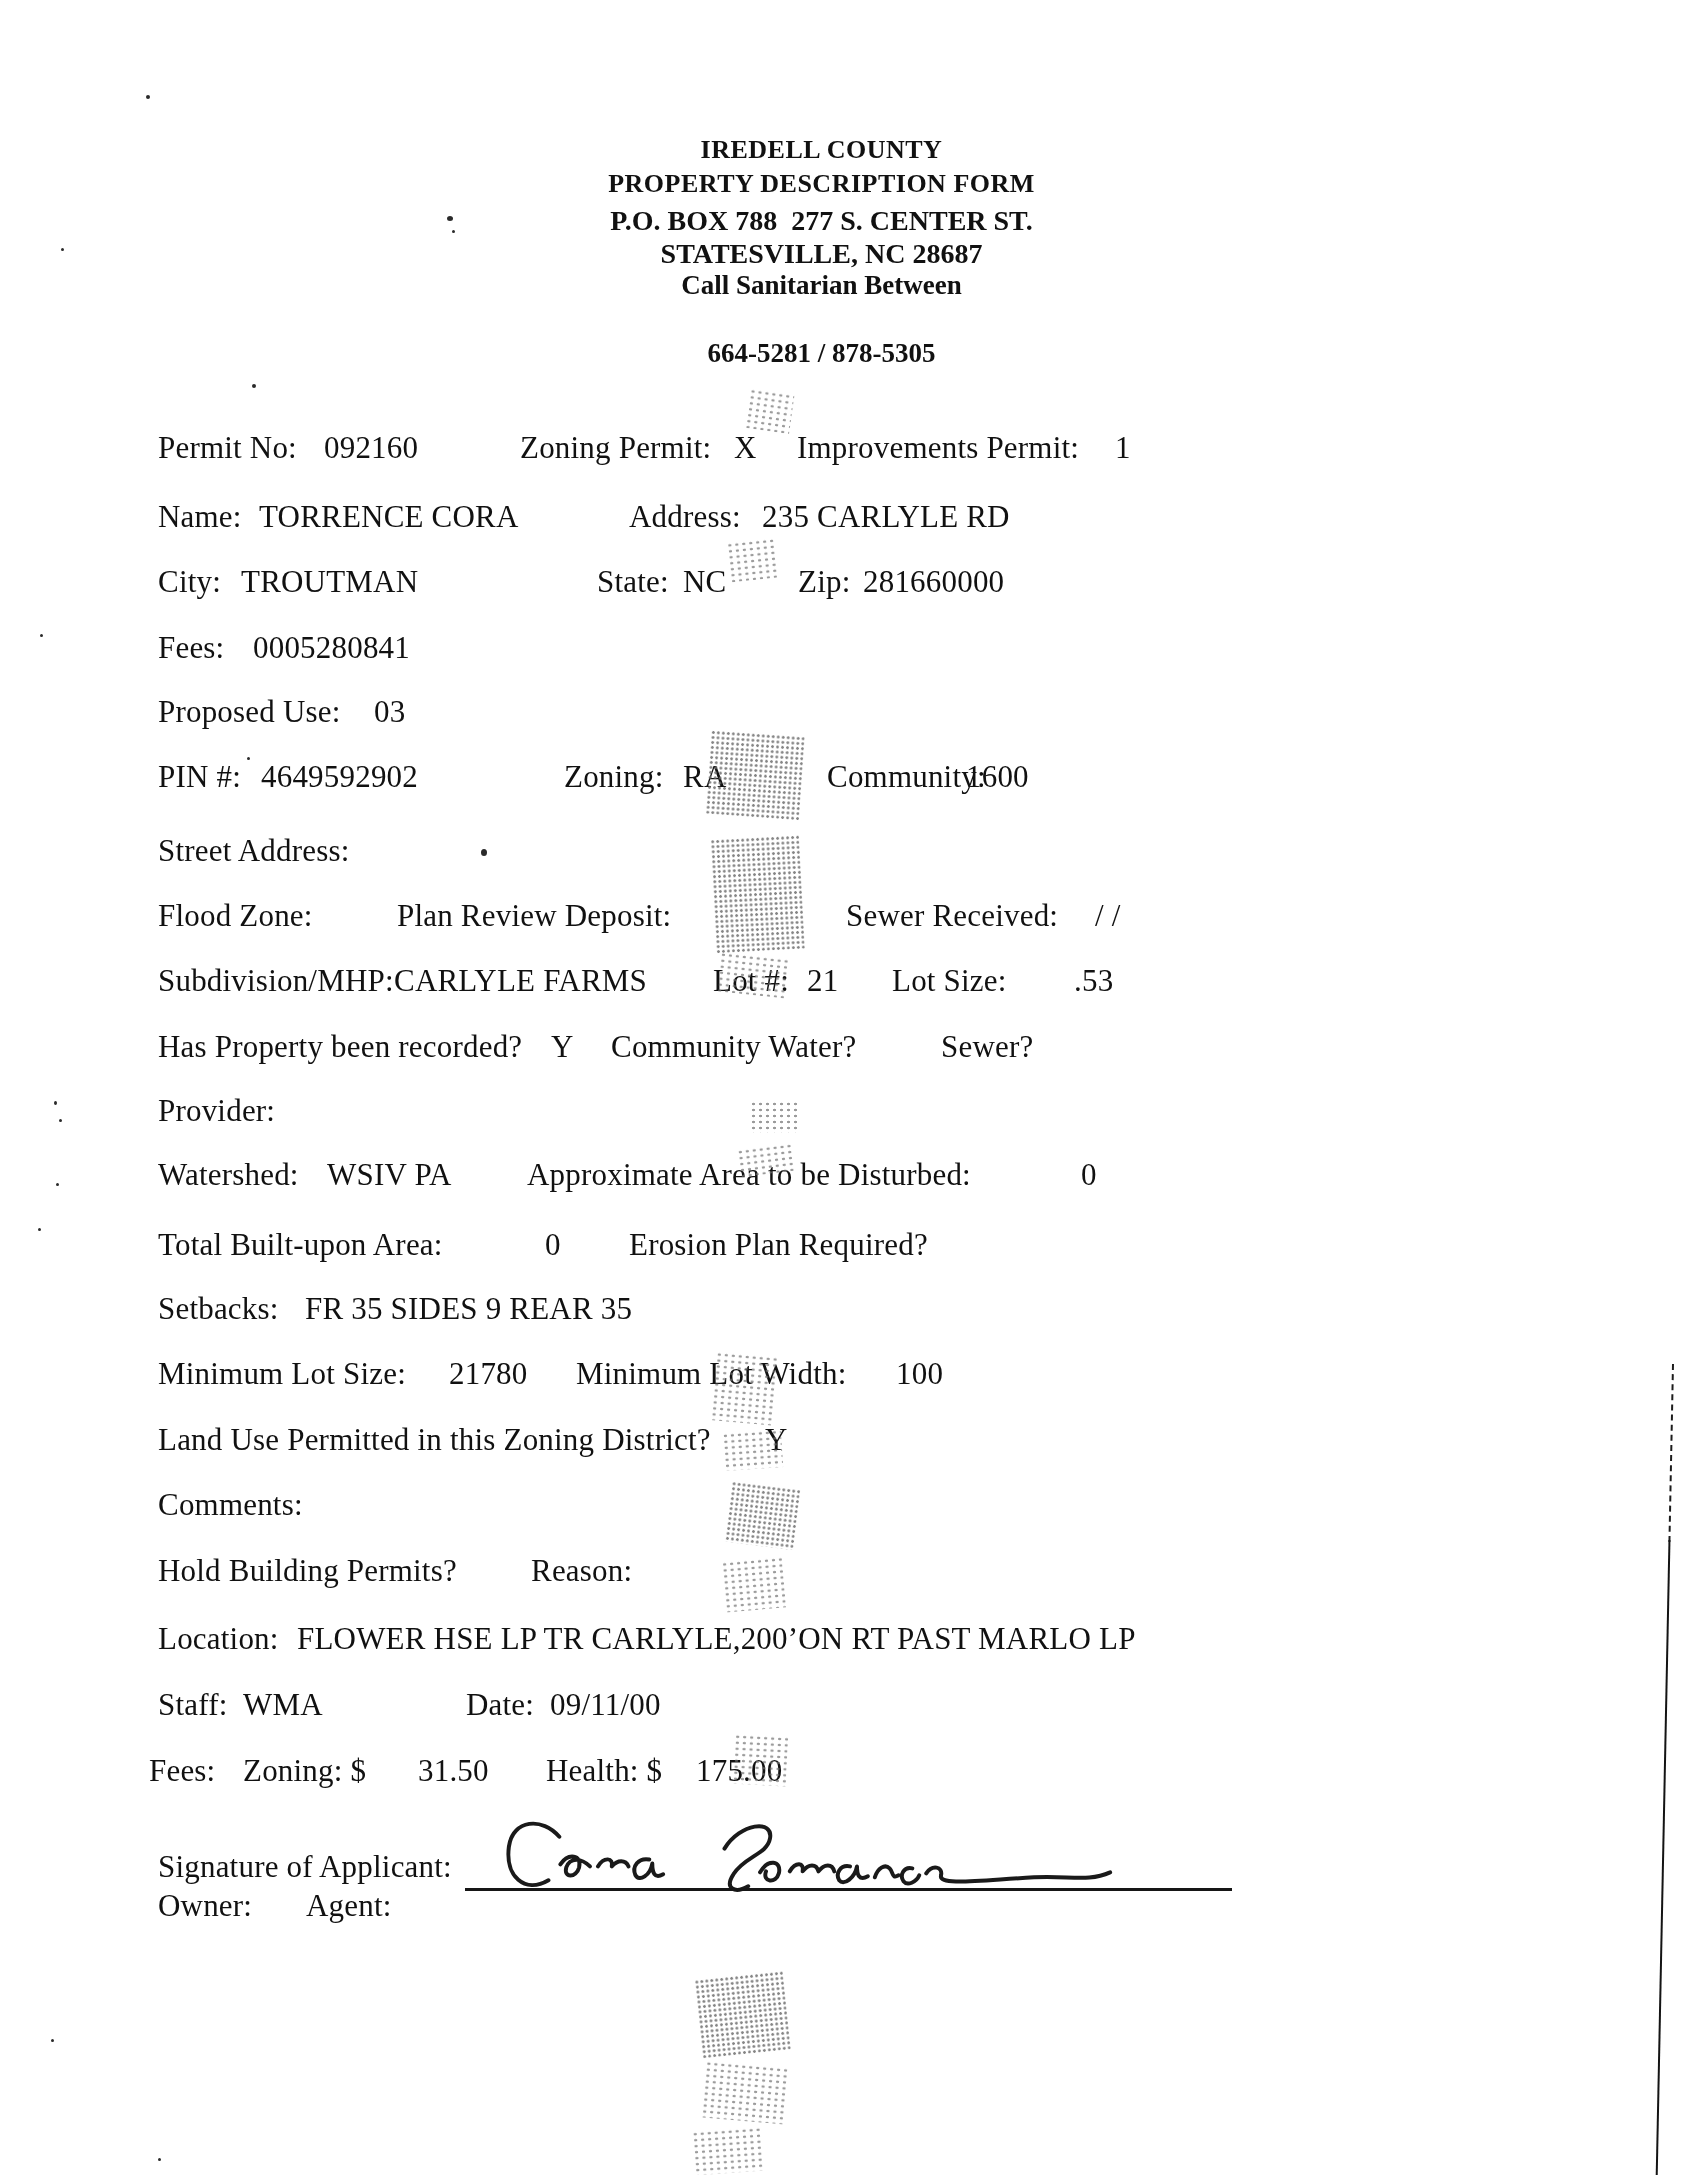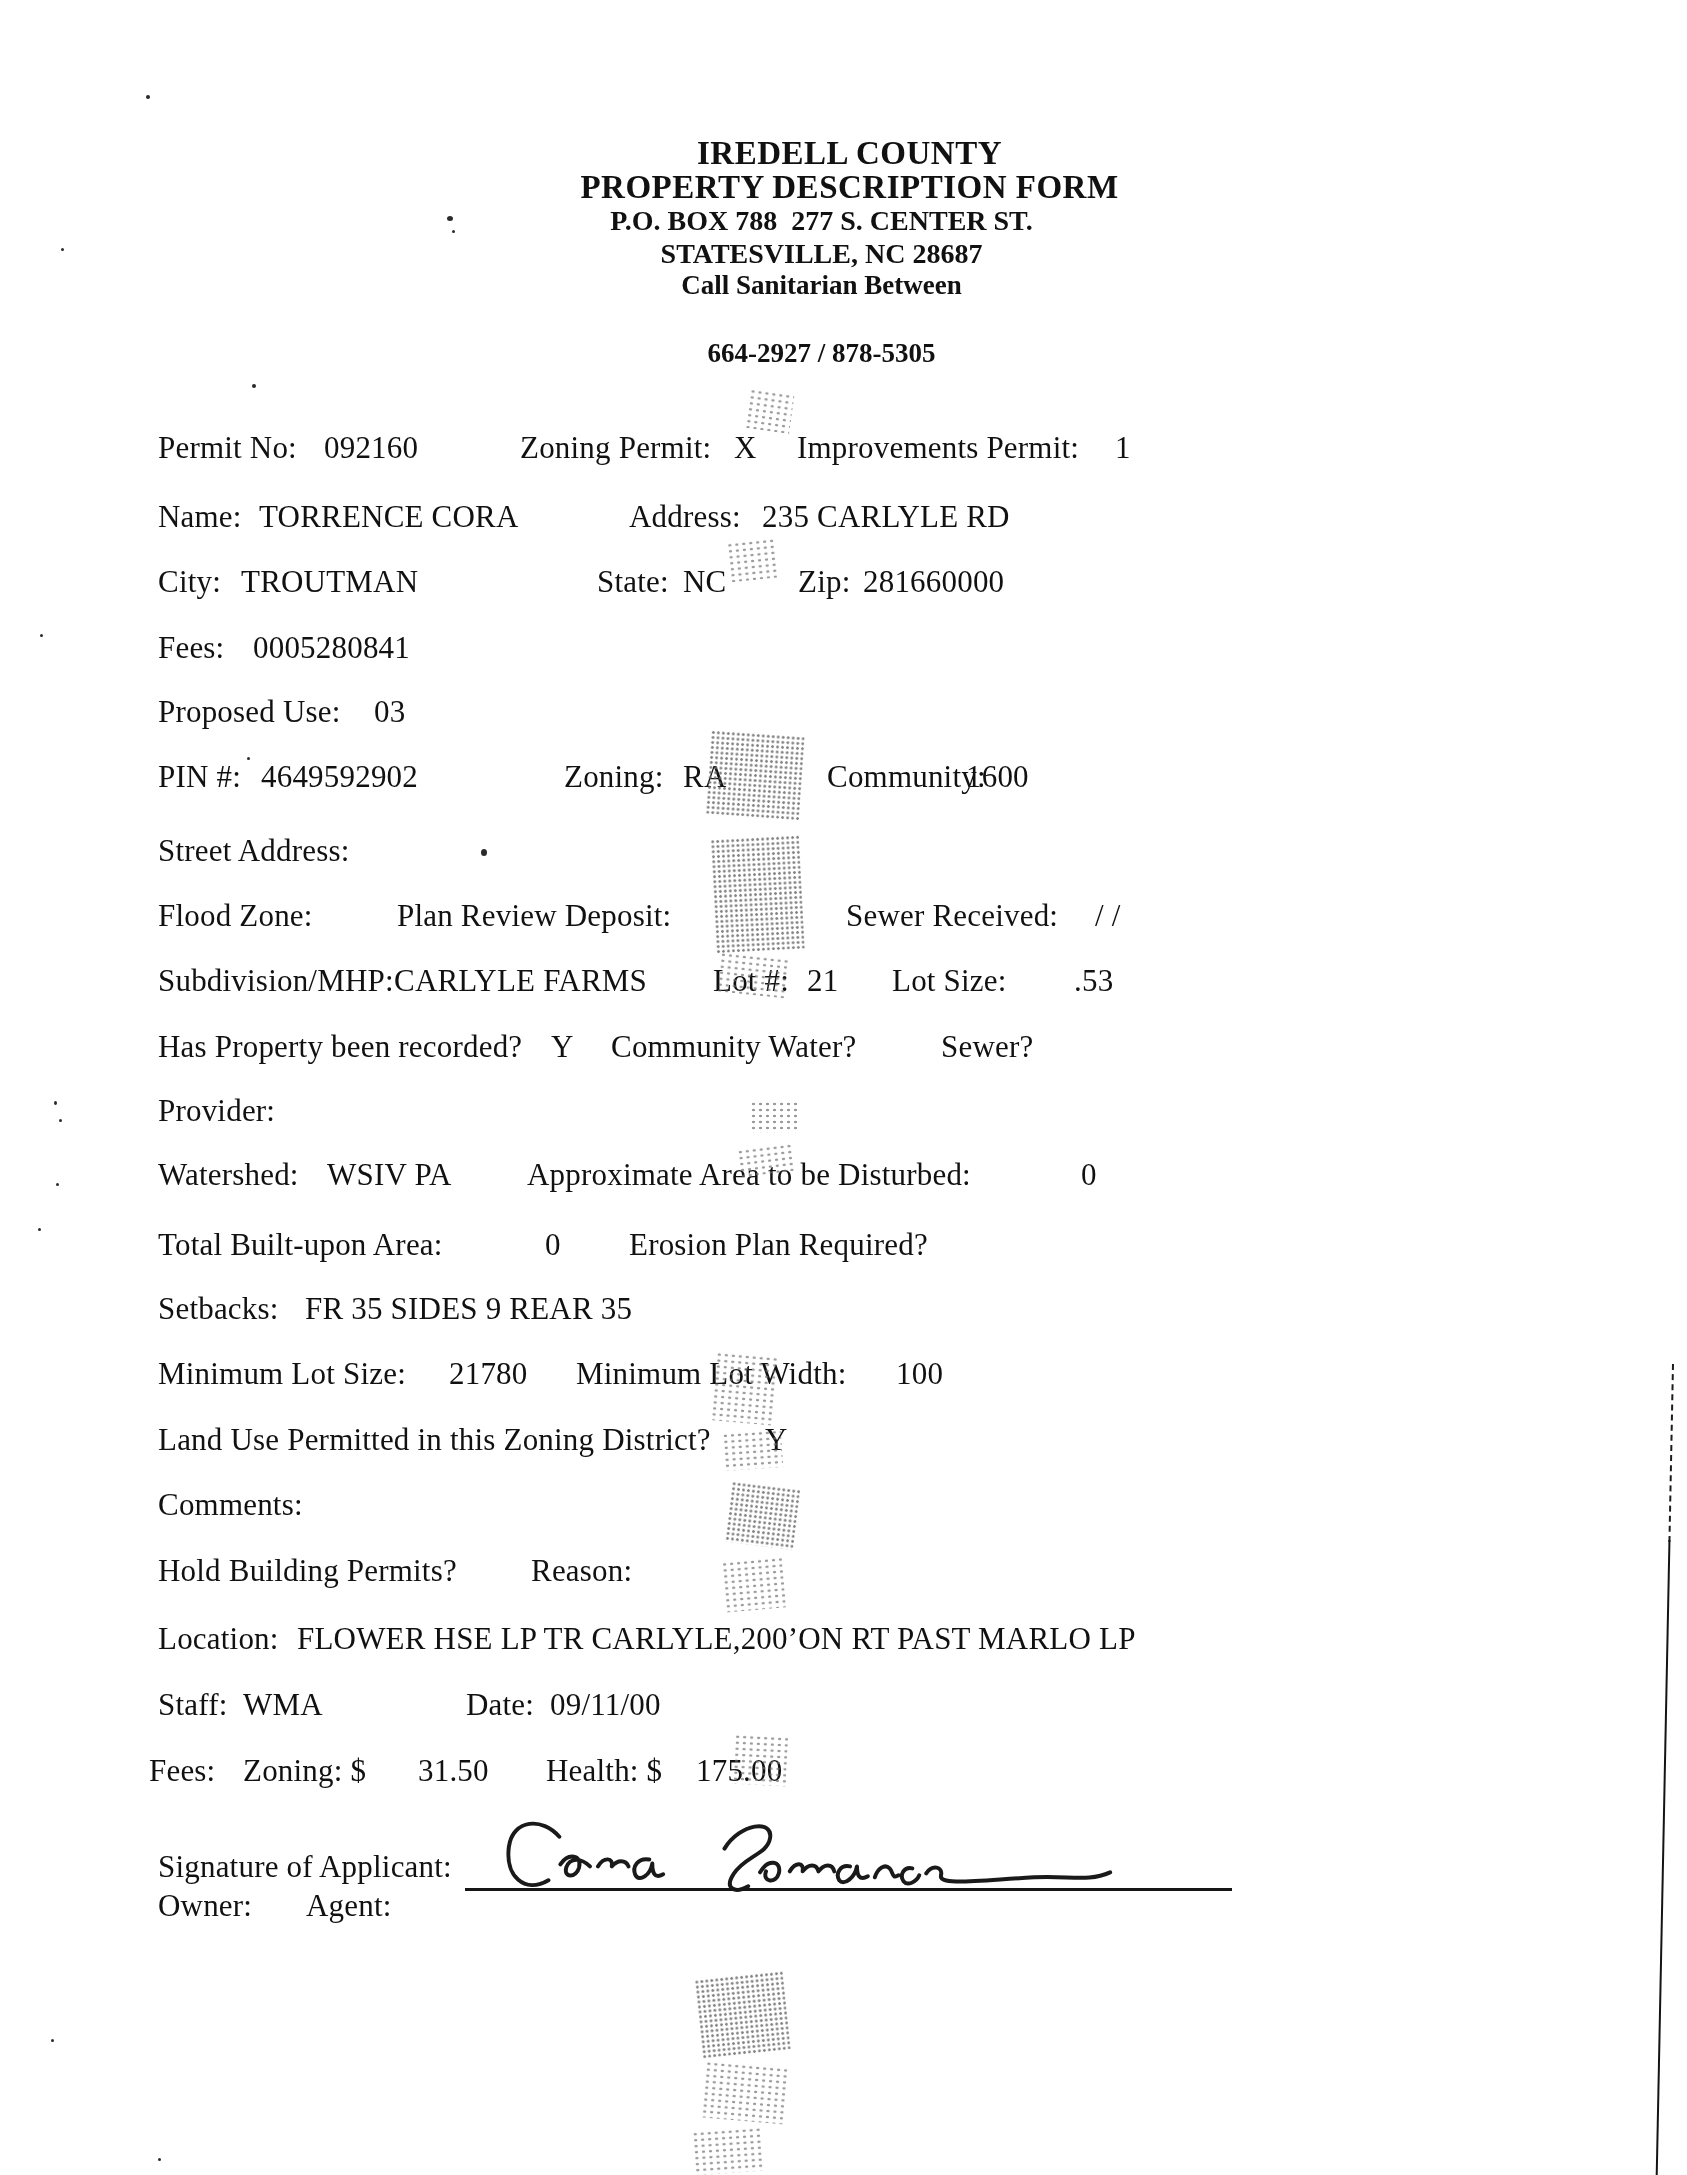--- a/index.html
+++ b/index.html
@@ -1,19 +1,19 @@
 <!DOCTYPE html>
 <html><head>
 <meta charset="utf-8">
 <style>
   html,body{margin:0;padding:0;background:#e8e8e8;}
   #page{position:relative;width:1687px;height:2175px;background:#ffffff;overflow:hidden;
         font-family:"Liberation Serif","DejaVu Serif",serif;color:#111;}
   .hline{position:absolute;left:0;width:1643px;text-align:center;font-weight:700;white-space:pre;}
-  .h-title{font-size:33px;letter-spacing:0.5px;padding-left:28px;}
+  .h-title{font-size:26px;letter-spacing:0.5px;}
   .h-addr{font-size:28px;}
   .h-small{font-size:27px;}
   .t{position:absolute;font-size:31px;line-height:34px;white-space:pre;letter-spacing:0.2px;}
   .sigline{position:absolute;background:#161616;height:3px;}
   .smudge{position:absolute;background-image:radial-gradient(circle,#6f6f6f 1.1px,rgba(0,0,0,0) 1.6px);
           background-size:7px 6px;opacity:.7;}
   .smudge.dense{background-size:5px 5px;opacity:.85;}
   .dot{position:absolute;width:4px;height:4px;background:#2a2a2a;border-radius:50%;}
   .vline-wrap{position:absolute;left:1672px;top:1364px;width:2px;height:814px;
               transform:rotate(1.15deg);transform-origin:top center;}
@@ -24,21 +24,21 @@
 </head>
 <body>
 
 <div id="page">
 
   <div class="hline h-title" style="top:135px">IREDELL COUNTY</div>
   <div class="hline h-title" style="top:169px">PROPERTY DESCRIPTION FORM</div>
   <div class="hline h-addr" style="top:205px">P.O. BOX 788  277 S. CENTER ST.</div>
   <div class="hline h-addr" style="top:238px">STATESVILLE, NC 28687</div>
   <div class="hline h-small" style="top:270px">Call Sanitarian Between</div>
-  <div class="hline h-small" style="top:338px">664-2927 / 878-5305</div>
+  <div class="hline h-small" style="top:338px">664-5281 / 878-5305</div>
 
   <span class="t" style="left:158px;top:431px">Permit No:</span>
   <span class="t" style="left:324px;top:431px">092160</span>
   <span class="t" style="left:520px;top:431px">Zoning Permit:</span>
   <span class="t" style="left:734px;top:431px">X</span>
   <span class="t" style="left:797px;top:431px">Improvements Permit:</span>
   <span class="t" style="left:1115px;top:431px">1</span>
 
   <span class="t" style="left:158px;top:500px">Name:</span>
   <span class="t" style="left:259px;top:500px">TORRENCE CORA</span>

